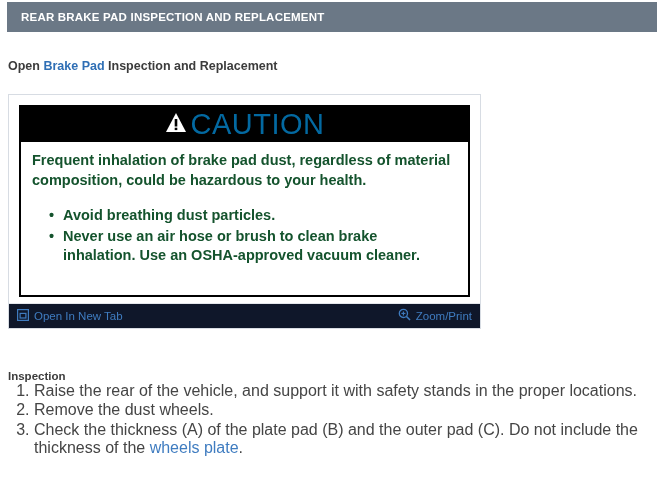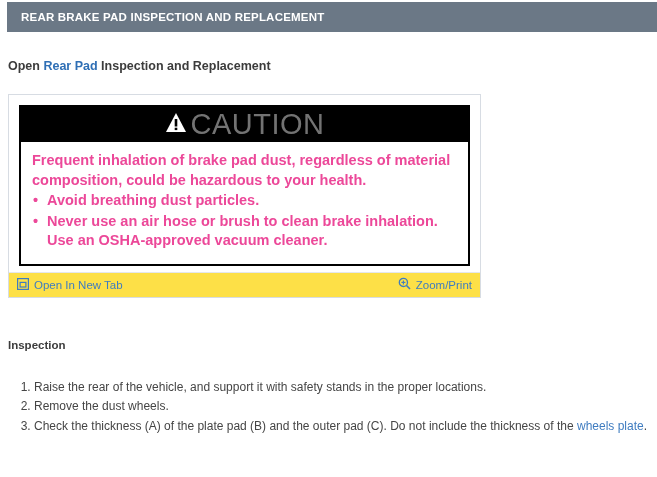--- a/index.html
+++ b/index.html
@@ -93,58 +93,58 @@
     height: 35px;
     display: flex;
     align-items: center;
     justify-content: center;
     gap: 4px;
   }
   .warn-triangle {
     display: block;
   }
   .caution-word {
-    color: #737373;
+    color: #0369a1;
     font-size: 29px;
     line-height: 29px;
     font-weight: normal;
     letter-spacing: 0.5px;
     font-family: "Liberation Sans", sans-serif;
   }
   .caution-body {
     padding: 9px 11px 13px 11px;
-    color: #ec4899;
+    color: #14532d;
     font-size: 14.5px;
     line-height: 19.5px;
     font-weight: bold;
     font-family: "Liberation Sans", sans-serif;
   }
   .caution-para {
     margin: 0 0 1px 0;
   }
   .caution-list {
-    margin: 0;
+    margin: 16px;
     padding: 0;
     list-style: none;
   }
   .caution-list li {
     position: relative;
     padding-left: 15px;
     margin-top: 1px;
   }
   .caution-list li::before {
     content: "\2022";
     position: absolute;
     left: 1px;
     top: 0;
   }
 
   
   .figure-toolbar {
-    background: #fde047;
+    background: #0f172a;
     border-top: 1px solid #e4e7ec;
     height: 25px;
     display: flex;
     align-items: center;
     justify-content: space-between;
     padding: 0 8px;
     box-sizing: border-box;
   }
   .tool-link {
     display: flex;
@@ -161,23 +161,23 @@
   }
 
   
   .section-title {
     margin-top: 41px;
     font-size: 11.5px;
     font-weight: bold;
     color: #3c3c3c;
   }
   .steps {
-    margin: 27px 0 0 0;
+    margin: 0 0 0 0;
     padding-left: 26px;
-    font-size: 12px;
+    font-size: 16px;
     color: #454545;
   }
   .steps li {
     line-height: 18.5px;
     margin-bottom: 1px;
   }
   .steps .inline-link {
     color: #3f7cc0;
     text-decoration: none;
     cursor: pointer;
@@ -187,21 +187,21 @@
 <body>
 
 <div class="header-wrap">
   <div class="header-bar">
     <span class="header-title">REAR BRAKE PAD INSPECTION AND REPLACEMENT</span>
   </div>
 </div>
 
 <div class="content">
 
-  <div class="breadcrumb"><span>Open </span><a class="crumb-link">Rear Pad</a><span> Inspection and Replacement</span></div>
+  <div class="breadcrumb"><span>Open </span><a class="crumb-link">Brake Pad</a><span> Inspection and Replacement</span></div>
 
   <div class="figure-panel">
     <div class="figure-body">
 
       <div class="caution">
         <div class="caution-head">
           <span class="warn-triangle">
             <svg width="22" height="21" viewBox="0 0 22 21" aria-hidden="true">
               <polygon points="11,1 21,20 1,20" fill="#ffffff"></polygon>
               <rect x="9.7" y="7" width="2.6" height="7.5" fill="#000000"></rect>

